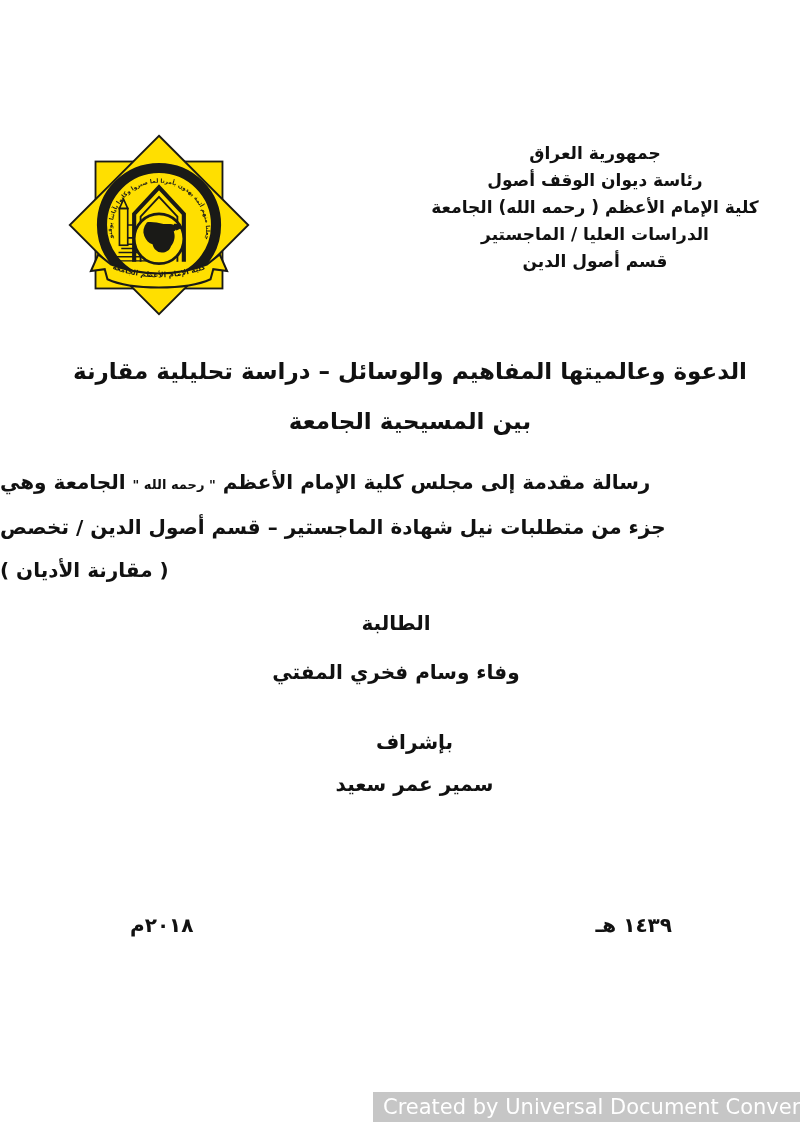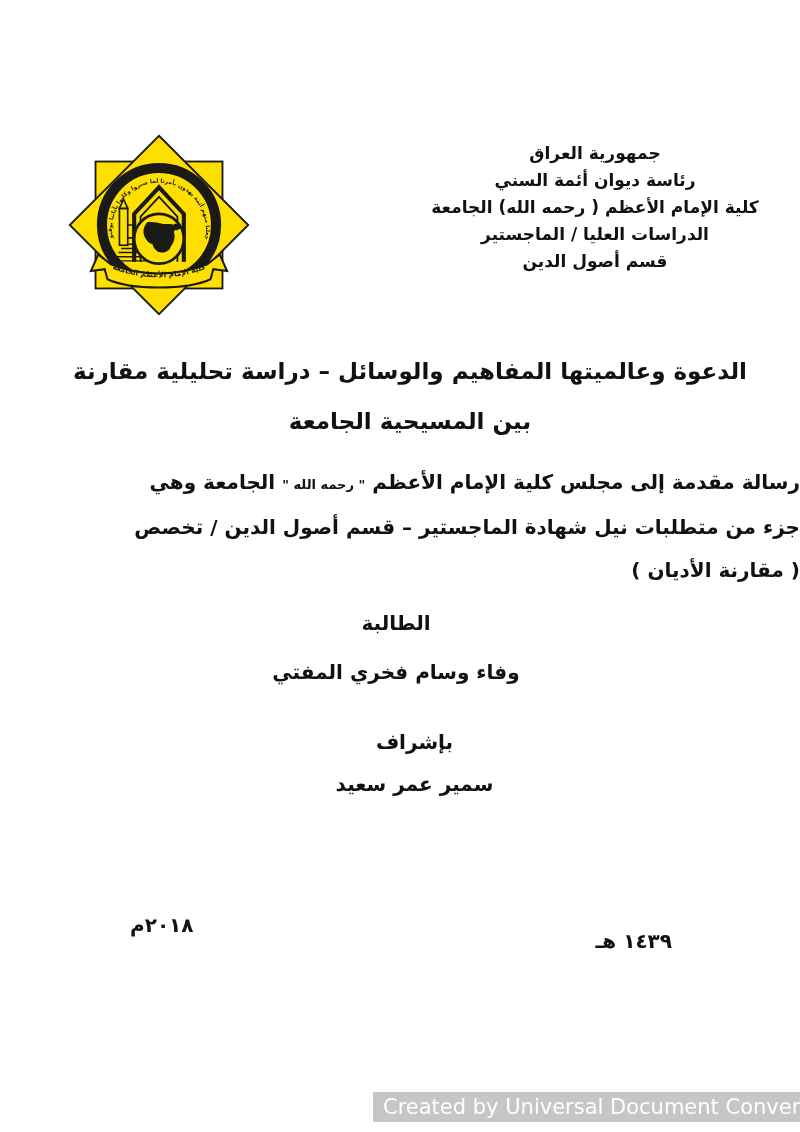--- a/index.html
+++ b/index.html
@@ -24,21 +24,21 @@
   
   .title-block{
     left:0;right:0;top:346px;
     text-align:center;direction:rtl;
     font-weight:bold;font-size:23px;
   }
   .title-block .line{line-height:50px;padding-left:20px;}
   
   .para-block{
     left:0;right:0;top:461px;
-    text-align:right;direction:rtl;
+    text-align:left;direction:rtl;
     font-weight:bold;font-size:20px;
   }
   .para-block .line{line-height:43px;}
   .para-block .small{font-size:13px;}
   
   .student-block{
     left:0;right:8px;top:599px;
     text-align:center;direction:rtl;
     font-weight:bold;font-size:20px;
   }
@@ -49,21 +49,21 @@
     text-align:center;direction:rtl;
     font-weight:bold;font-size:20px;margin-left:29px;
   }
   .superv-block .line{line-height:42px;}
   
   .date{
     top:905px;direction:rtl;
     font-weight:bold;font-size:20px;line-height:40px;
     white-space:nowrap;
   }
-  .date-hijri{right:128px;margin-top:16px;}
+  .date-hijri{right:128px;}
   .date-greg{left:118px;margin-left:12px;}
   
   .watermark{
     left:373px;right:0;top:1092px;height:30px;
     background:#c6c6c6;color:#ffffff;
     font-size:21px;line-height:30px;
     padding-left:10px;box-sizing:border-box;
     white-space:nowrap;overflow:hidden;
     font-weight:normal;
   }
@@ -106,21 +106,21 @@
         <path id="bannerarc" d="M50,148 Q100,166 150,148" fill="none"></path>
         <text font-size="8" font-weight="bold" fill="#1A1A17">
           <textPath href="#bannerarc" startOffset="50%" text-anchor="middle" direction="rtl">كلية الإمام الأعظم الجامعة</textPath>
         </text>
       </g>
     </svg>
   </div>
 
   <div class="abs header-block">
     <div>جمهورية العراق</div>
-    <div>رئاسة ديوان أئمة السني</div>
+    <div>رئاسة ديوان الوقف أصول</div>
     <div>كلية الإمام الأعظم ( رحمه الله)  الجامعة</div>
     <div>الدراسات العليا / الماجستير</div>
     <div>قسم أصول الدين</div>
   </div>
 
   <div class="abs title-block">
     <div class="line">الدعوة وعالميتها المفاهيم والوسائل – دراسة تحليلية مقارنة</div>
     <div class="line">بين المسيحية الجامعة</div>
   </div>
 

